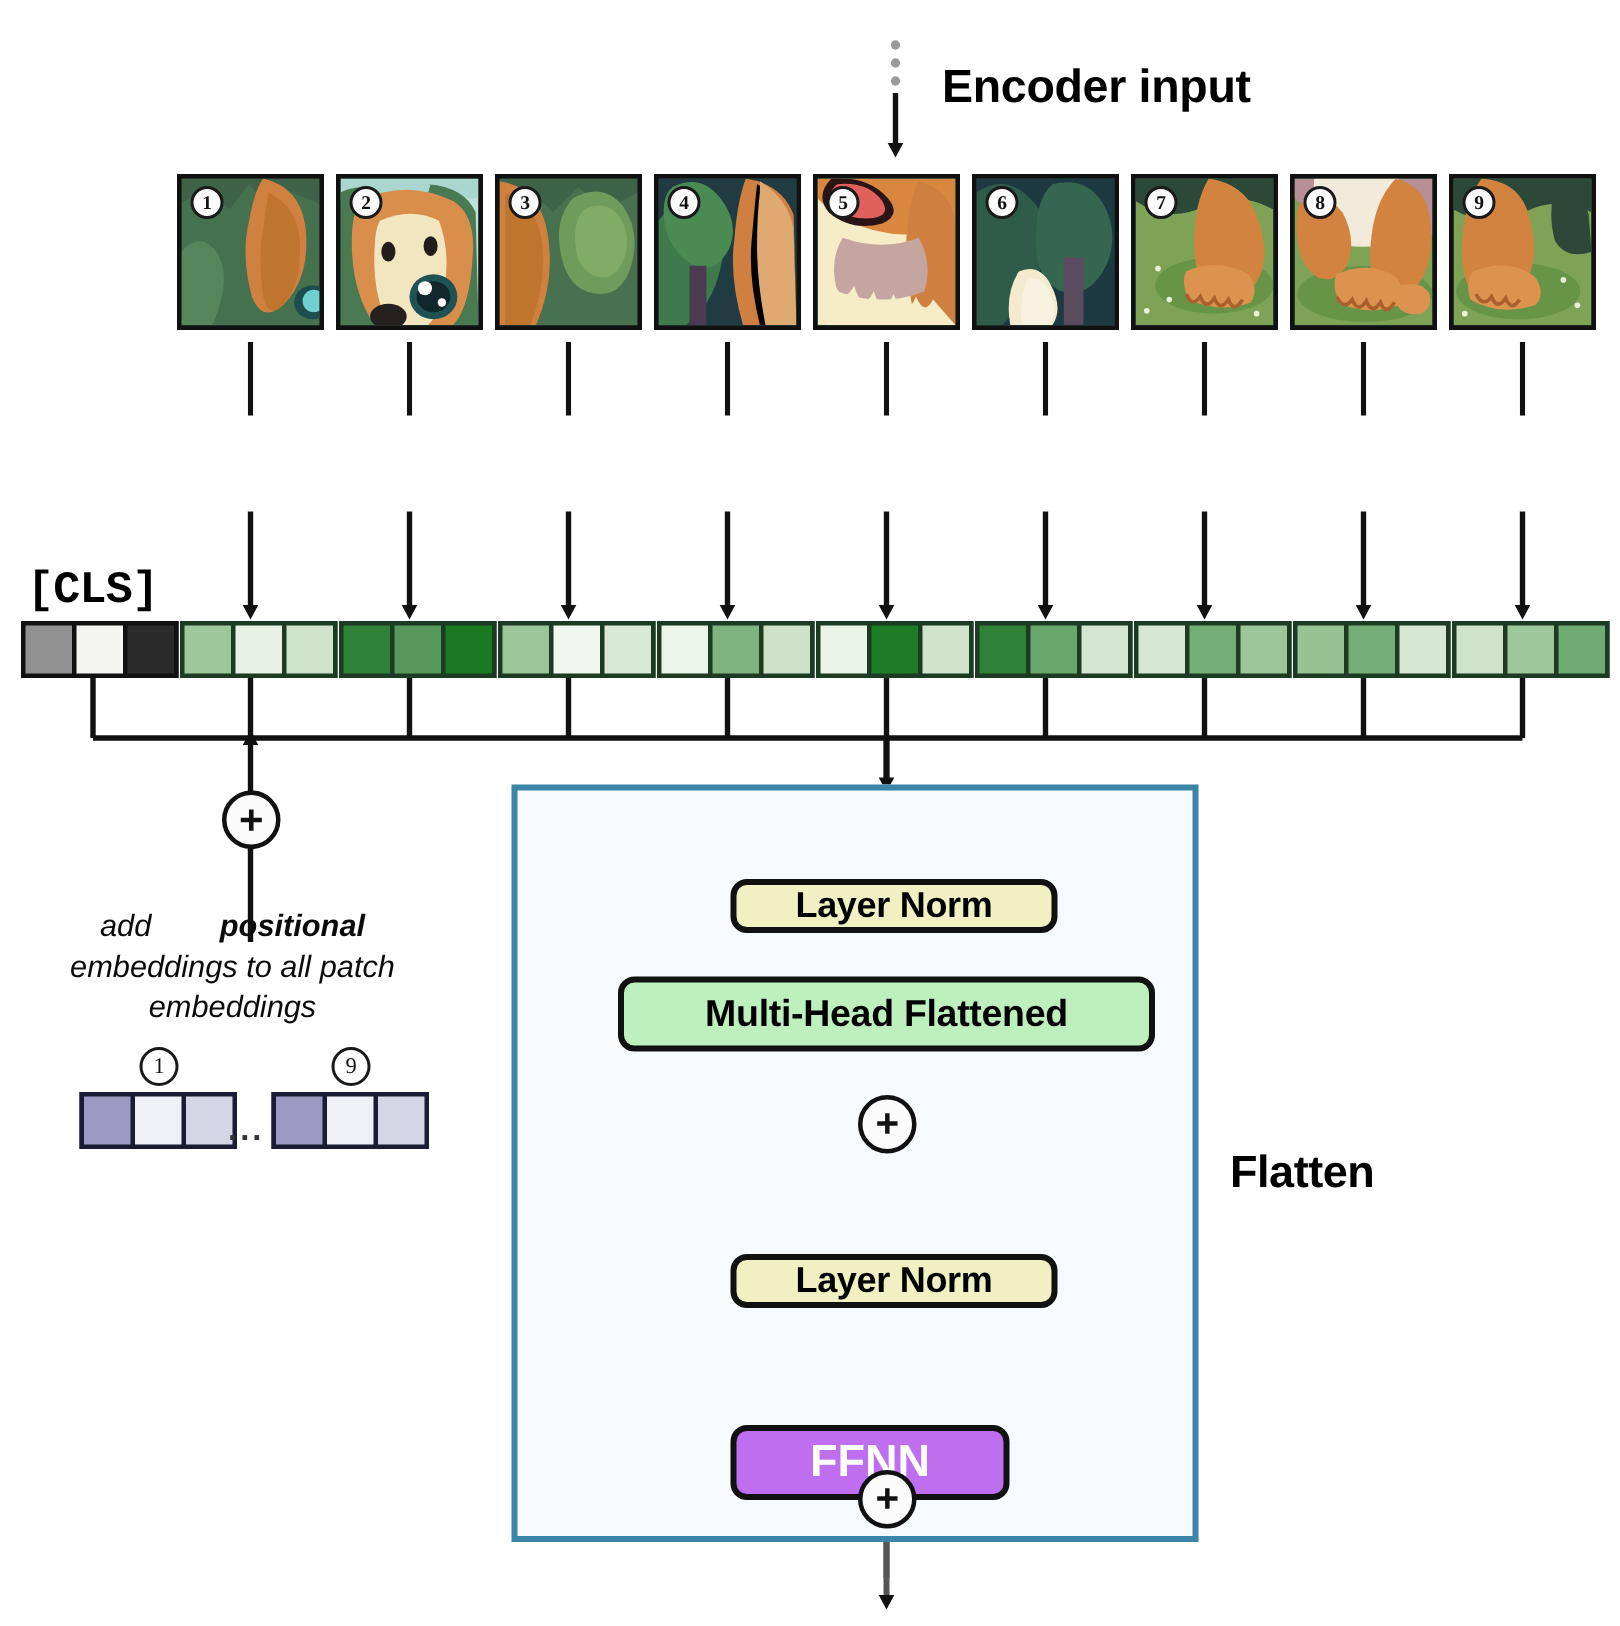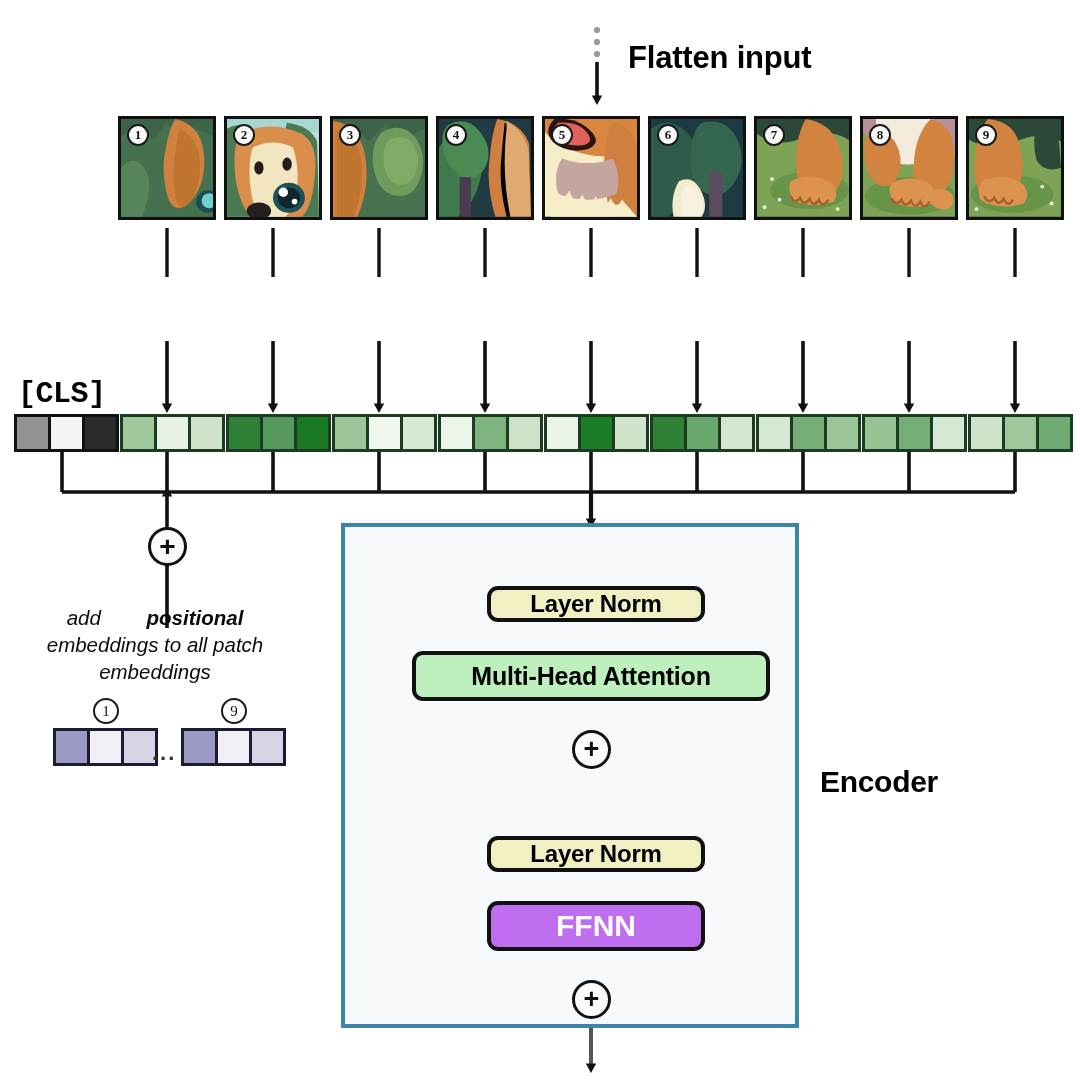--- a/index.html
+++ b/index.html
@@ -201,21 +201,21 @@
 
     <g stroke="#111" stroke-width="3.4" fill="none">
       <path d="M591,561 L380,561 Q373,561 373,568 L373,742 Q373,749 380,749 L563,749" marker-end="url(#ahs)"></path>
     </g>
 
     <g stroke="#111" stroke-width="3.4" fill="none">
       <path d="M591,811 L380,811 Q373,811 373,818 L373,992 Q373,999 380,999 L563,999" marker-end="url(#ahs)"></path>
     </g>
   </svg>
 
-  <div class="abs" id="flatten-label">Flatten input</div>
+  <div class="abs" id="flatten-label">Encoder input</div>
 
   <div class="abs" id="patch-strip">
 
     <div class="patch" style="left:0px">
       <svg class="art" viewBox="0 0 98 104" preserveAspectRatio="none">
         <rect width="98" height="104" fill="#3f6348"></rect>
         <path d="M0,18 L18,6 L34,22 L48,4 L62,20 L74,8 L98,18 L98,104 L0,104 z" fill="#46714f"></path>
         <path d="M0,52 q14,-16 26,2 q10,18 -4,50 L0,104 z" fill="#56855c"></path>
         <path d="M58,0 q26,6 30,34 q4,34 -14,54 q-16,16 -24,-4 q-8,-30 -2,-54 q4,-22 10,-30z" fill="#d0803f"></path>
         <path d="M62,10 q20,10 22,34 q2,30 -12,46 q-10,10 -14,-6 q-4,-28 0,-48 q2,-18 4,-26z" fill="#c0752f"></path>
@@ -415,23 +415,23 @@
   <div class="abs" id="pos-ellipsis">...</div>
 
   <div class="abs pos-badge" style="left:221px;top:698px;">9</div>
   <div class="abs pos-group" style="left:181px;top:728px;">
     <div class="pos-cell" style="background: rgb(154, 154, 194);"></div>
     <div class="pos-cell" style="background: rgb(239, 240, 246);"></div>
     <div class="pos-cell" style="background: rgb(213, 213, 230);"></div>
   </div>
 
   <div class="abs" id="encoder-box"></div>
-  <div class="abs" id="encoder-label">Encoder</div>
+  <div class="abs" id="encoder-label">Flatten</div>
 
   <div class="abs blk ln" style="left:487px;top:586px;width:218px;height:36px;">Layer Norm</div>
-  <div class="abs blk mha" style="left:412px;top:651px;width:358px;height:50px;">Multi-Head Attention</div>
+  <div class="abs blk mha" style="left:412px;top:651px;width:358px;height:50px;">Multi-Head Flattened</div>
   <div class="abs plus" style="left:572px;top:730px;width:39px;height:39px;font-size:27px;">+</div>
 
   <div class="abs blk ln" style="left:487px;top:836px;width:218px;height:36px;">Layer Norm</div>
-  <div class="abs blk ffnn" style="left:487px;top:901px;width:218px;height:50px;">FFNN</div>
+  <div class="abs blk ffnn" style="left:487px;top:950px;width:186px;height:50px;">FFNN</div>
   <div class="abs plus" style="left:572px;top:980px;width:39px;height:39px;font-size:27px;">+</div>
 
 </div>
 
 </body></html>

